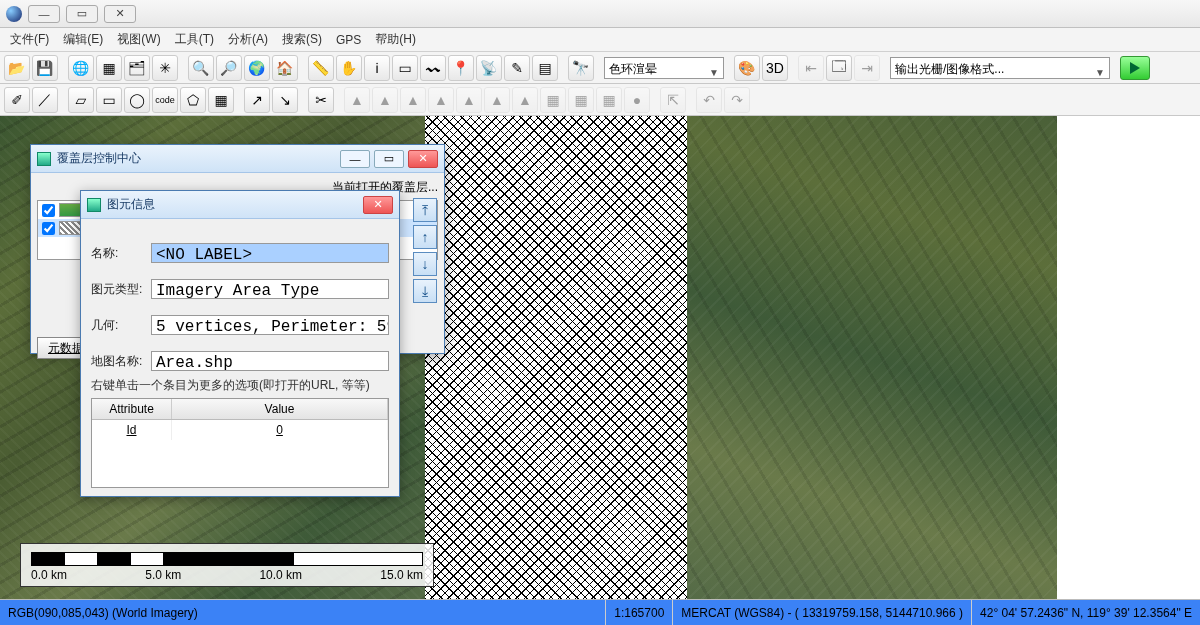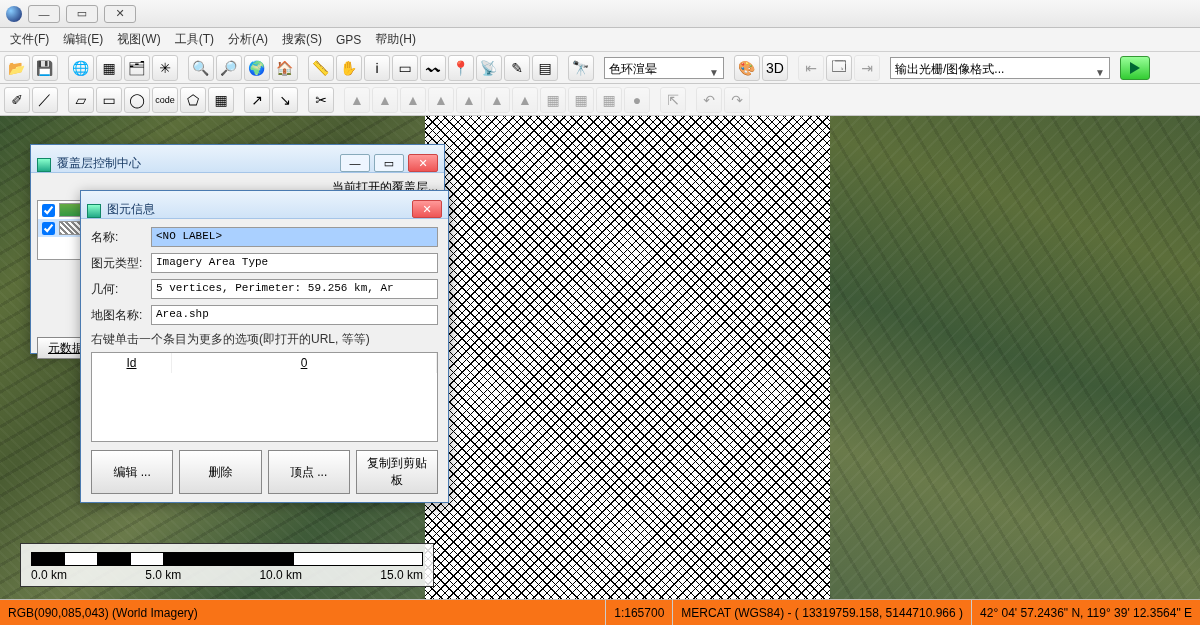--- a/index.html
+++ b/index.html
@@ -20,76 +20,76 @@
 .toolbar { height: 32px; background: #f4f4f4; border-bottom: 1px solid #c8c8c8; display: flex; align-items: center; padding: 2px 4px; gap: 2px; }
 .tbtn { width: 26px; height: 26px; border: 1px solid #ccc; background: linear-gradient(#fff,#e8e8e8); border-radius: 3px; display:flex; align-items:center; justify-content:center; font-size: 14px; cursor: pointer; }
 .tbtn.disabled { opacity: .35; cursor: default; }
 .tsep { width: 6px; }
 .tselect { height: 22px; border: 1px solid #999; background: #fff; padding: 0 4px; min-width: 120px; display:flex; align-items:flex-end; justify-content:space-between; cursor:pointer;gap:24px;}
 .tselect .arr { font-size:10px; color:#555; margin-left:6px;}
 .playbtn { width: 30px; height: 24px; background: linear-gradient(#9f9,#3c3); border:1px solid #393; border-radius:3px; display:flex;align-items:center;justify-content:center;cursor:pointer;}
 .playbtn::after{content:"";border-left:10px solid #063;border-top:6px solid transparent;border-bottom:6px solid transparent;}
 
 
-.maparea { position: relative; width: 1200px; height: 483px; background:#556b47; overflow:hidden;}
+.maparea { position: relative; width: 1057px; height: 483px; background:#556b47; overflow:hidden;}
 .sat-left { position:absolute; left:0; top:0; width:425px; height:100%; background: linear-gradient(135deg,#3a5530 0%,#5c6e3a 20%,#4a5c32 40%,#6a7a4a 60%,#3e5a38 80%,#556b47 100%); }
 .sat-left::after{content:"";position:absolute;inset:0;background:repeating-linear-gradient(45deg,rgba(255,255,255,.03) 0 2px,transparent 2px 8px),repeating-linear-gradient(-30deg,rgba(0,0,0,.12) 0 3px,transparent 3px 15px);}
 .sat-right { position:absolute; right:0; top:0; width:370px; height:100%; background: linear-gradient(200deg,#4a6038 0%,#5c6e3a 25%,#3e5a38 50%,#6a7a4a 75%,#556b47 100%);}
 .sat-right::after{content:"";position:absolute;inset:0;background:repeating-linear-gradient(-45deg,rgba(255,255,255,.04) 0 2px,transparent 2px 10px),repeating-linear-gradient(60deg,rgba(0,0,0,.1) 0 3px,transparent 3px 18px);}
 .hatch { position:absolute; left:425px; top:0; width:405px; height:100%; background:#fff; }
 .hatch::after{content:"";position:absolute;inset:0;background:repeating-linear-gradient(45deg,#000 0 1px,transparent 1px 6px),repeating-linear-gradient(-45deg,#000 0 1px,transparent 1px 6px);}
 
 
 .scalebar { position:absolute; left:20px; bottom:12px; background:rgba(255,255,255,.85); padding:8px 10px 4px; border:1px solid #333;}
 .scaleline { height:14px; display:flex;}
 .scaleseg { height:100%; border:1px solid #000; border-right:none;}
 .scaleseg:last-child{border-right:1px solid #000;}
 .scalelabels { display:flex; justify-content:space-between; margin-top:2px; font-size:13px; font-family:serif;}
 
 
 .panel { position:absolute; background:#f0f0f0; border:1px solid #4a7ab0; box-shadow:0 3px 12px rgba(0,0,0,.35); }
-.panel-title { height:28px; background: linear-gradient(#eaf3fc,#cfe3f7); border-bottom:1px solid #a5c5e8; display:flex; align-items:flex-end; padding:0 6px; gap:6px;}
+.panel-title { height:28px; background: linear-gradient(#eaf3fc,#cfe3f7); border-bottom:1px solid #a5c5e8; display:flex; align-items:center; padding:0 6px; gap:6px;}
 .panel-title .icon { width:14px;height:14px;background:linear-gradient(#8fc,#2a8);border:1px solid #186;}
 .panel-title .txt { flex:1; color:#1a3c66;}
 .panel-wbtns { display:flex; gap:4px;}
 .panel-wbtn { width:30px;height:18px;border:1px solid #8ab;background:#eef6ff;border-radius:2px;display:flex;align-items:center;justify-content:center;font-size:11px;cursor:pointer;}
 .panel-wbtn.close{background:linear-gradient(#f99,#e55);color:#fff;border-color:#c44;}
 
 #overlay-panel { left:30px; top:144px; width:415px; height:210px;}
 #overlay-panel .body { padding:6px; }
 #overlay-panel .list { background:#fff; border:1px solid #999; height:60px; overflow:hidden;}
 #overlay-panel .row { display:flex; align-items:center; padding:2px 4px; gap:4px;}
 #overlay-panel .row.sel { background:#cce4ff;}
 #overlay-panel .row .chk{width:13px;height:13px;}
 #overlay-panel .row .thumb{width:22px;height:14px;border:1px solid #999;}
 #overlay-panel .btn{border:1px solid #888;background:linear-gradient(#fff,#e0e0e0);padding:3px 10px;cursor:pointer;text-decoration:underline;}
 
 
-#feature-panel { left:80px; top:190px; width:369px; }
+#feature-panel { left:80px; top:190px; width:320px; }
 #feature-panel .body { padding:8px 10px; background:#f0f0f0;}
-.field-row { display:flex; align-items:center; margin-bottom:6px;}
+.field-row { display:flex; align-items:center; margin-bottom:6px;margin-top:16px;}
 .field-row .lbl { width:60px; color:#222;}
-.field-row .val { flex:1; border:1px solid #999; background:#fff; padding:2px 4px; height:20px; font-family:"Courier New",monospace; font-size:11px; overflow:hidden; white-space:nowrap;}
+.field-row .val { flex:1; border:1px solid #999; background:#fff; padding:2px 4px; height:20px; font-family:"Courier New",monospace; font-size:16px; overflow:hidden; white-space:nowrap;}
 .field-row .val.sel { background:#aad0ff;}
 .grid { border:1px solid #999; background:#fff; height:90px; margin-top:4px;}
 .grid-header { display:flex; background:linear-gradient(#f8f8f8,#e4e4e4); border-bottom:1px solid #bbb;}
 .grid-header div { padding:3px 6px; border-right:1px solid #ccc; text-align:center;}
 .grid-header .c1{width:80px;} .grid-header .c2{flex:1;}
 .grid-row { display:flex;}
 .grid-row div { padding:3px 6px; border-right:1px solid #eee; text-align:center;text-decoration:underline;}
 .grid-row .c1{width:80px;} .grid-row .c2{flex:1;}
 .dlg-btns { display:flex; gap:6px; margin-top:8px; justify-content:space-between;}
 .dlg-btns button{flex:1;border:1px solid #888;background:linear-gradient(#fff,#e0e0e0);padding:4px 6px;cursor:pointer;font-size:12px;}
 
 
 .arrow-stack { position:absolute; left:413px; top:198px; width:24px;}
 .arrow-stack .abtn{width:24px;height:24px;border:1px solid #5a8cc0;background:linear-gradient(#e8f2fc,#c8dff5);margin-bottom:3px;display:flex;align-items:center;justify-content:center;color:#15508a;font-size:14px;cursor:pointer;}
 
 
-.statusbar { position:absolute; left:0; bottom:0; width:100%; height:26px; background:#f97316; border-top:1px solid #bbb; display:flex; align-items:center;}
+.statusbar { position:absolute; left:0; bottom:0; width:100%; height:26px; background:#3b82f6; border-top:1px solid #bbb; display:flex; align-items:center;}
 .statusbar .cell { padding:0 8px; border-right:1px solid #ccc; height:100%; display:flex; align-items:center; white-space:nowrap;}
 .statusbar .flex{flex:1;}
 </style>
 </head>
 <body>
 
 <div class="titlebar">
   <div class="appicon"></div>
   <div class="winbtns">
     <div class="winbtn">—</div>
@@ -267,30 +267,28 @@
     <div class="field-row">
       <div class="lbl">几何:</div>
       <div class="val">5 vertices, Perimeter: 59.256 km, Ar</div>
     </div>
     <div class="field-row">
       <div class="lbl">地图名称:</div>
       <div class="val">Area.shp</div>
     </div>
     <div style="font-size:12px;color:#333;margin-top:4px;">右键单击一个条目为更多的选项(即打开的URL, 等等)</div>
     <div class="grid">
+      <div class="grid-header">
+        <div class="c1">Attribute</div>
+        <div class="c2">Value</div>
+      </div>
       <div class="grid-row">
         <div class="c1">Id</div>
         <div class="c2">0</div>
       </div>
-    </div>
-    <div class="dlg-btns">
-      <button>编辑 ...</button>
-      <button>删除</button>
-      <button>顶点 ...</button>
-      <button>复制到剪贴板</button>
     </div>
   </div>
 </div>
 
 <div class="statusbar">
   <div class="cell flex">RGB(090,085,043) (World Imagery)</div>
   <div class="cell">1:165700</div>
   <div class="cell">MERCAT (WGS84) - ( 13319759.158, 5144710.966 )</div>
   <div class="cell" style="border-right:none">42° 04' 57.2436" N, 119° 39' 12.3564" E</div>
 </div>

